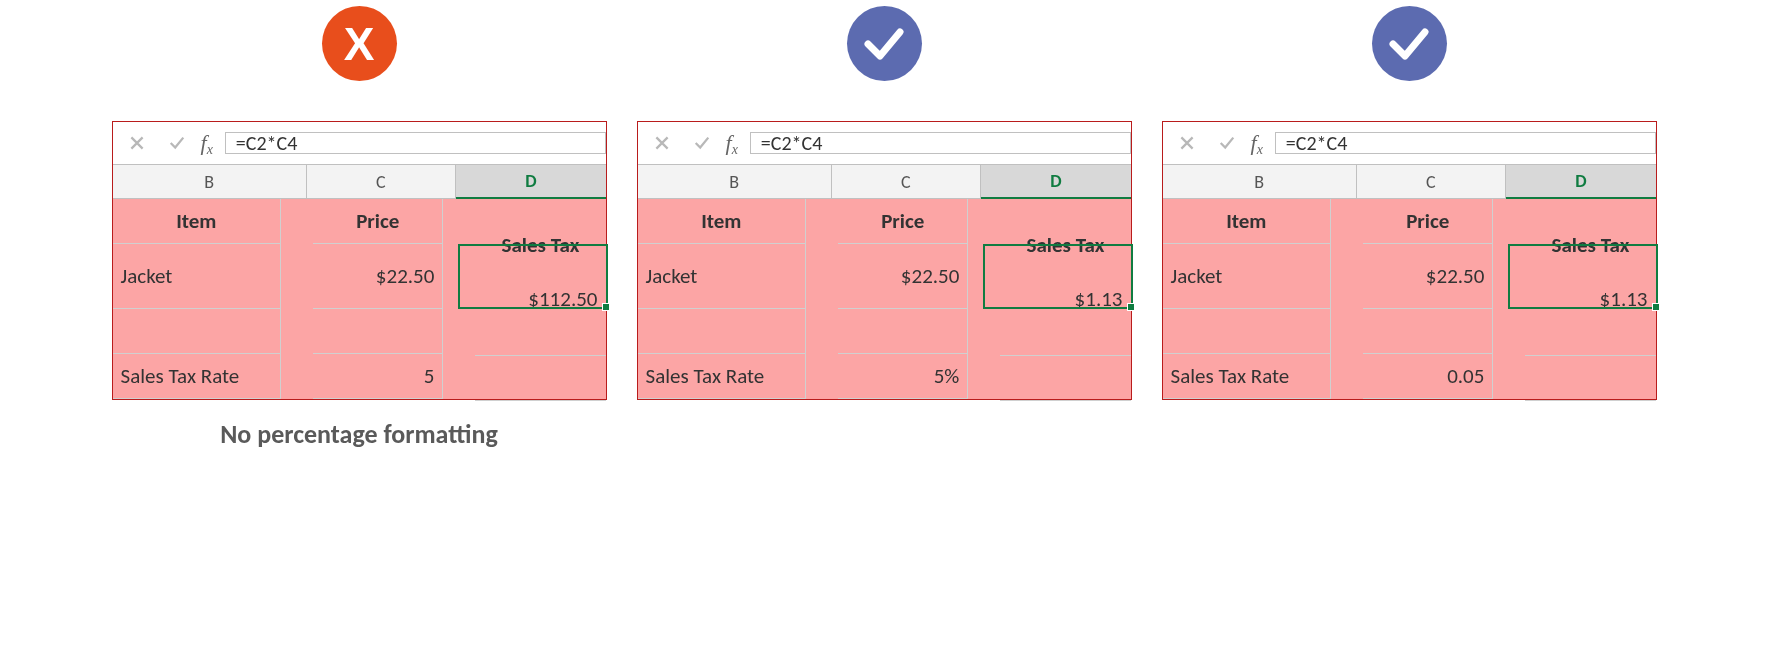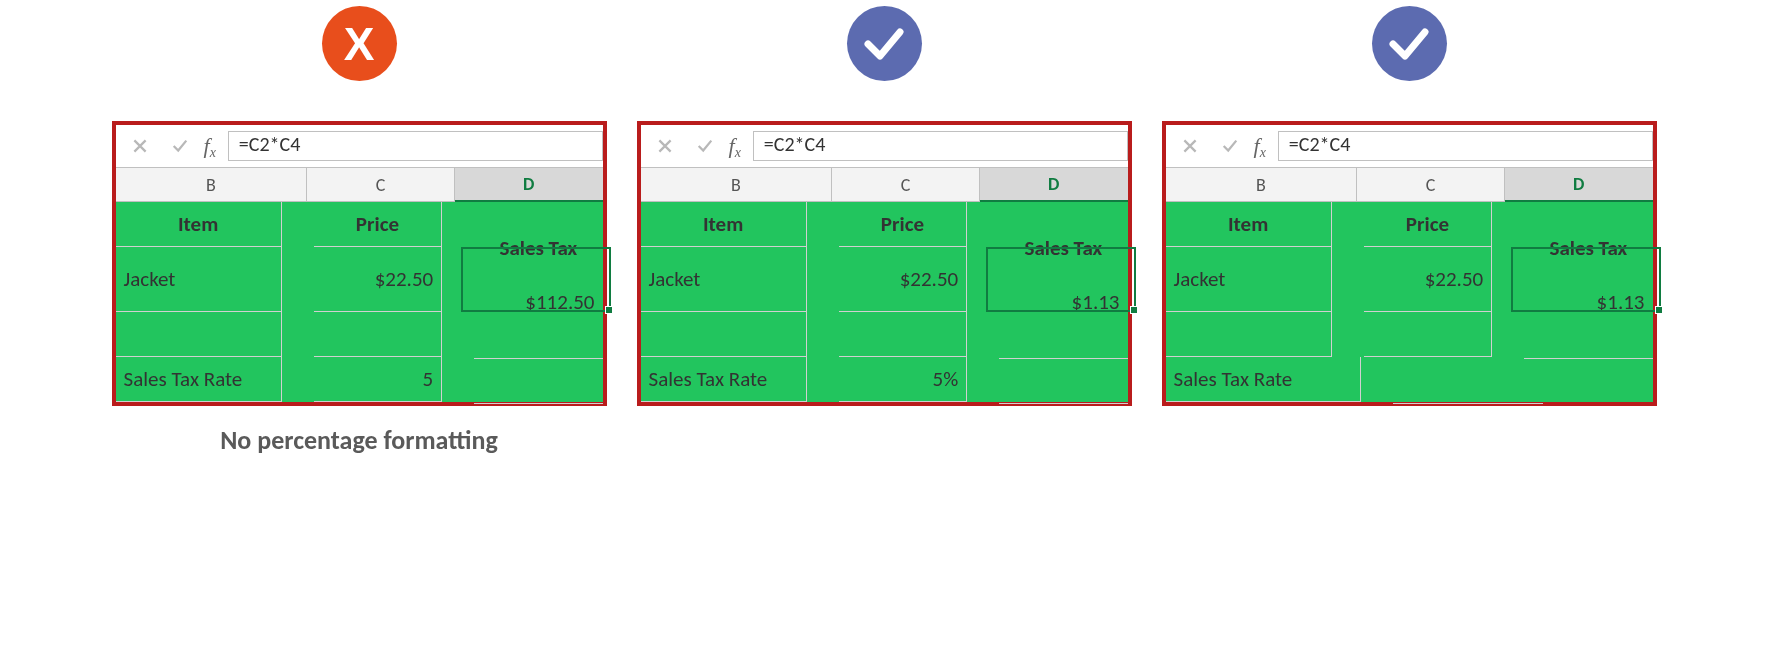--- a/index.html
+++ b/index.html
@@ -43,22 +43,22 @@
       line-height: 1;
     }
     .badge-check {
       background: #5C6BB0;
     }
     .badge-check svg {
       width: 48px;
       height: 48px;
     }
     .excel-box {
-      border: 4px solid #b91c1c;
-      background: #22c55e;
+      border: 1px solid #b91c1c;
+      background: #fca5a5;
       width: 495px;
     }
     .formula-bar {
       display: flex;
       align-items: center;
       height: 43px;
       border-bottom: 1px solid #c0c0c0;
       padding-left: 8px;
       background: #fff;
     }
@@ -77,24 +77,25 @@
       font-style: italic;
       font-family: 'Times New Roman', serif;
       color: #666;
       font-size: 22px;
       margin-right: 12px;
       position: relative;
     }
     .fb-fx .sub { font-size: 14px; position: relative; top: 4px; }
     .formula-input-wrap {
       flex: 1;
-      height: 30px;
+      height: 22px;
       border: 1px solid #c0c0c0;
       background: #fff;
       display: flex;
+      align-items: center;
       padding: 0 10px;
     }
     .formula-input {
       font-size: 20px;
       color: #333;
       font-family: 'Segoe UI', Calibri, Arial, sans-serif;
     }
     .col-headers {
       display: flex;
       height: 34px;
@@ -333,20 +334,21 @@
               <span>$1.13</span>
             </div>
           </div>
           <div class="grid-row">
             <div class="cell col-b left"></div>
             <div class="cell col-c right"></div>
             <div class="cell col-d right"></div>
           </div>
           <div class="grid-row">
             <div class="cell col-b left">Sales Tax Rate</div>
+            <div class="cell col-c right">0.05</div>
             <div class="cell col-d right"></div>
           </div>
         </div>
         <div class="selection-overlay" style="left:345px; top:79px; width:150px; height:65px;">
           <div class="fill-handle"></div>
         </div>
       </div>
     </div>
   </div>
 

